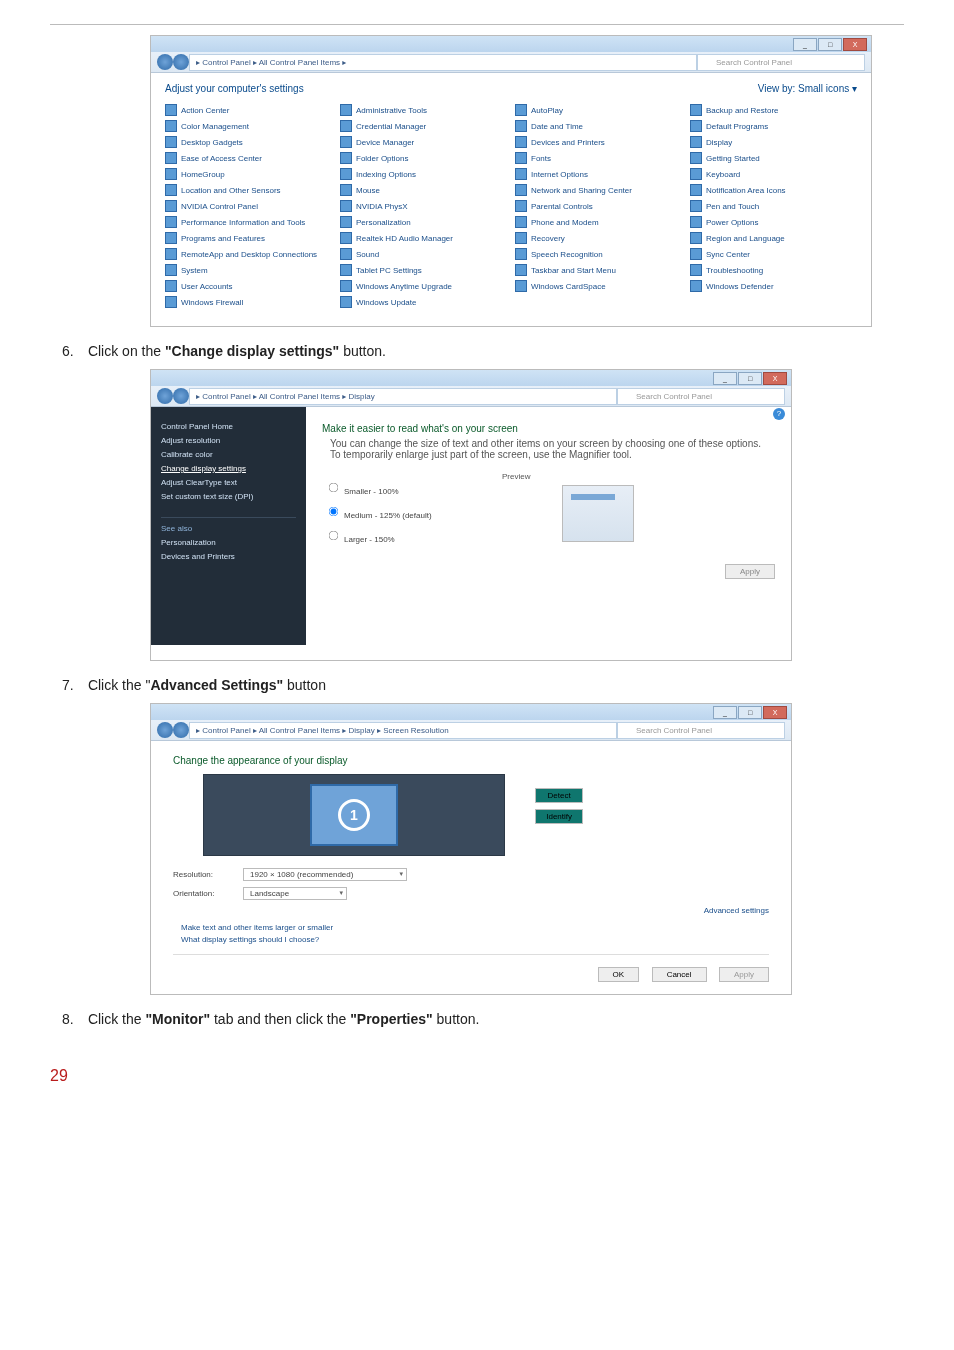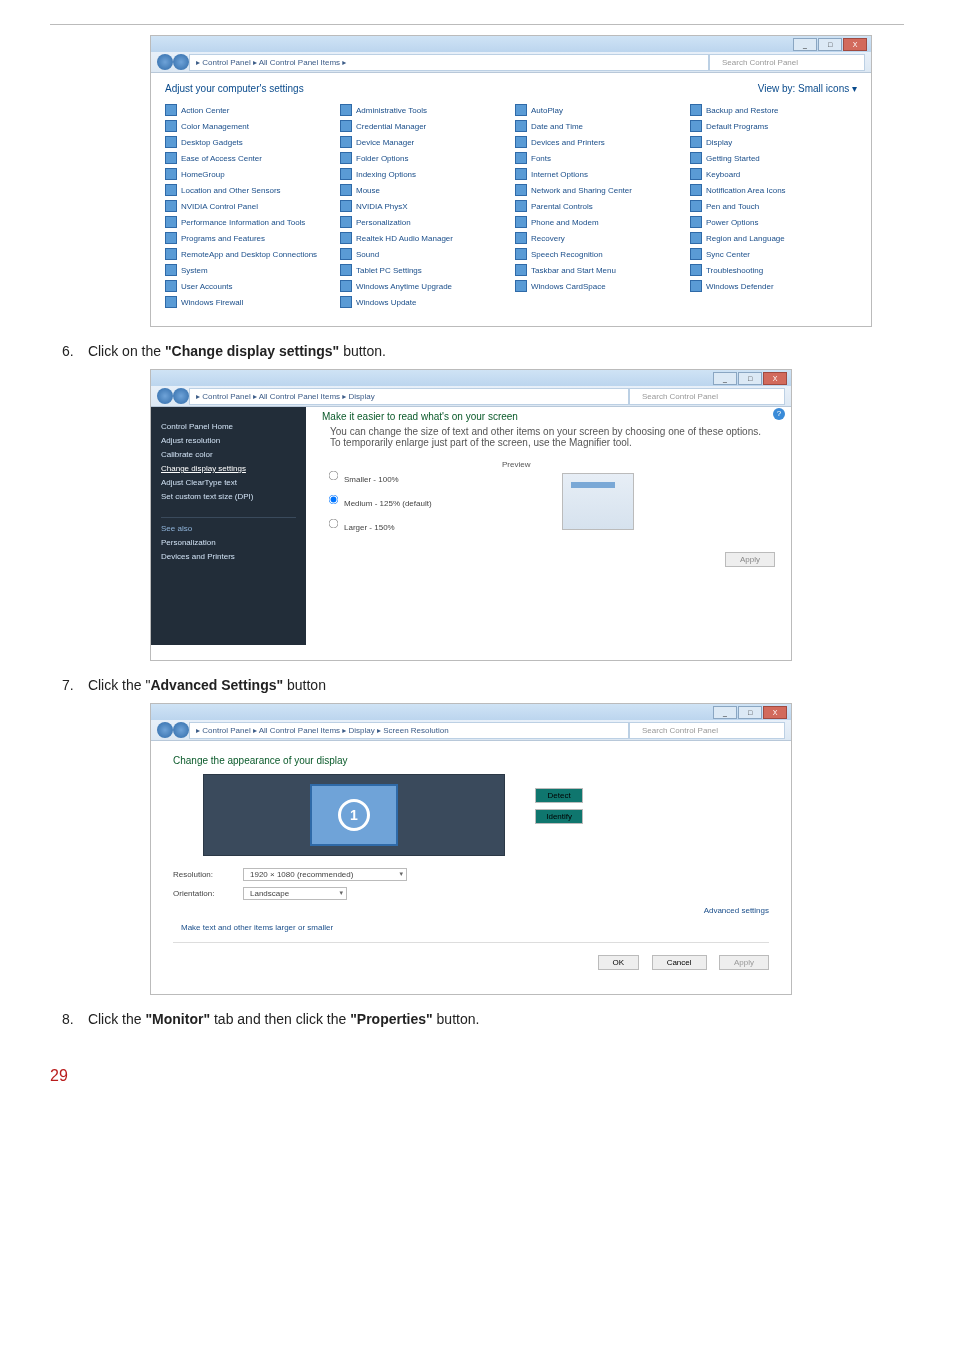--- a/index.html
+++ b/index.html
@@ -12,34 +12,34 @@
   .s2{width:640px;height:290px}
   .s3{width:640px;height:290px}
   
   .titlebar{height:16px;background:linear-gradient(#cfe3f5,#bcd5ee);position:relative}
   .tbtns{position:absolute;right:4px;top:2px;display:flex;gap:1px}
   .tbtns span{width:22px;height:11px;border:1px solid #8aa6c2;background:#dce9f5;font-size:7px;line-height:11px;text-align:center}
   .tbtns span.cls{background:#d26a5c;border-color:#a04a40;color:#fff}
   .addr{height:20px;background:linear-gradient(#e8f0f9,#dde8f3);border-bottom:1px solid #b8c8d9;display:flex;align-items:center;font-size:8px;color:#3b5b87;padding:0 6px;}
   .navbtn{width:16px;height:16px;border-radius:50%;background:radial-gradient(#6fa3d8,#2f6aa8)}
   .crumb{flex:1;border:1px solid #bcd0e4;background:#fff;height:15px;line-height:15px;padding:0 6px}
-  .srch{width:130px;border:1px solid #bcd0e4;background:#fff;height:15px;line-height:15px;padding:0 12px;color:#999}
+  .srch{width:130px;border:1px solid #bcd0e4;background:#fff;height:15px;line-height:15px;padding:0 18px;color:#999}
   .body{padding:10px 14px;font-size:8px;color:#1a4e8a}
   
   .s1 .hdr{display:flex;justify-content:space-between;color:#0a4b8c;font-size:10px;margin-bottom:10px}
   .cpgrid{display:grid;grid-template-columns:repeat(4,1fr);column-gap:8px;row-gap:4px}
   .cpitem{display:flex;align-items:center;gap:4px;color:#1a4e8a;font-size:8px;white-space:nowrap;cursor:pointer}
   .ico{width:10px;height:10px;background:#5a9bd5;border:1px solid #2f6aa8;flex:0 0 auto}
   
   .s2 .body2{display:flex;height:238px}
   .side{width:135px;background:#222d39;color:#cfe0f2;padding:10px 10px;font-size:8px}
   .side a{display:block;color:#cfe0f2;text-decoration:none;margin:5px 0}
   .side a.cur{color:#fff;text-decoration:underline}
   .side .sep{border-top:1px solid #3a4a5c;margin:16px 0 6px}
-  .main2{flex:1;background:#fff;padding:4px 16px}
+  .main2{flex:1;background:#fff;padding:16px 16px}
   .main2 h4{margin:0 0 4px;color:#0a5a2a;font-size:10px;font-weight:normal}
   .main2 p{margin:0 8px 12px;font-size:10px;color:#555}
   .radio{font-size:8px;color:#444;margin:6px 0;display:block}
   .radio input{transform:scale(.75);margin-right:4px}
   .prev{display:inline-block;width:70px;height:55px;border:1px solid #bbb;vertical-align:top;margin-left:60px;background:linear-gradient(#e7eef6,#d6e2ee);position:relative}
   .prev::after{content:"";position:absolute;left:8px;top:8px;width:44px;height:6px;background:#7aa8d6}
   .apply{float:right;margin-top:14px;font-size:8px;padding:2px 14px;background:#eee;border:1px solid #bbb;color:#888}
   
   .main3{padding:14px 22px}
   .main3 h4{margin:0 0 8px;color:#0a5a2a;font-size:10px;font-weight:normal}
@@ -375,20 +375,21 @@
         <div class="dbtns">
           <button>Detect</button>
           <button>Identify</button>
         </div>
       </div>
       <div class="frow"><label>Resolution:</label><span class="sel">1920 × 1080 (recommended)</span></div>
       <div class="frow"><label>Orientation:</label><span class="sel" style="min-width:80px">Landscape</span></div>
       <div class="adv"><a>Advanced settings</a></div>
       <div class="lnks">
         <a>Make text and other items larger or smaller</a>
+        <a>What display settings should I choose?</a>
       </div>
       <div class="okrow">
         <button>OK</button>
         <button>Cancel</button>
         <button class="dis">Apply</button>
       </div>
     </div>
   </div>
 
   <div class="instr">

